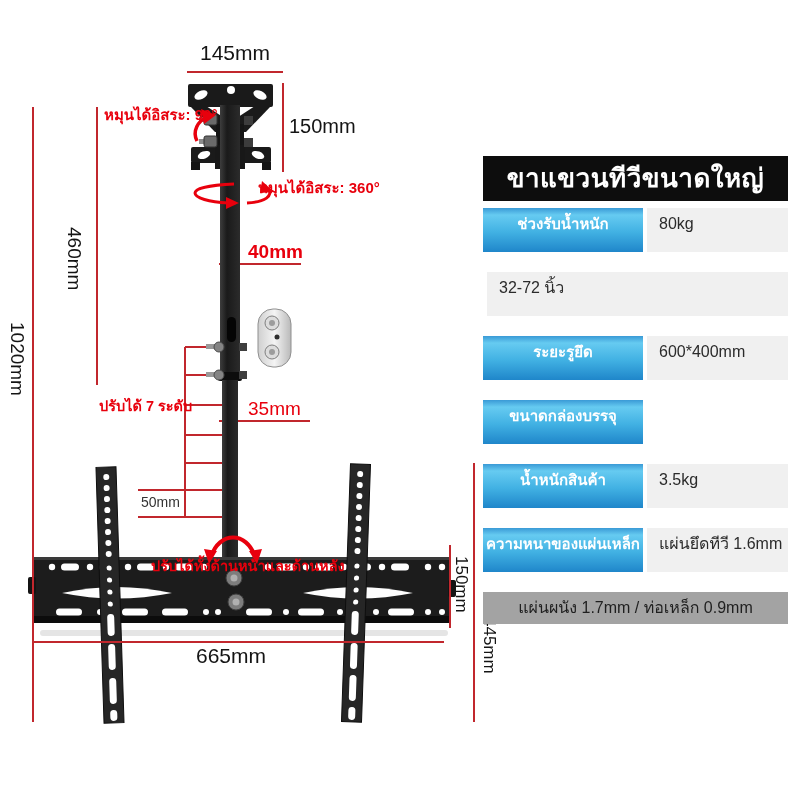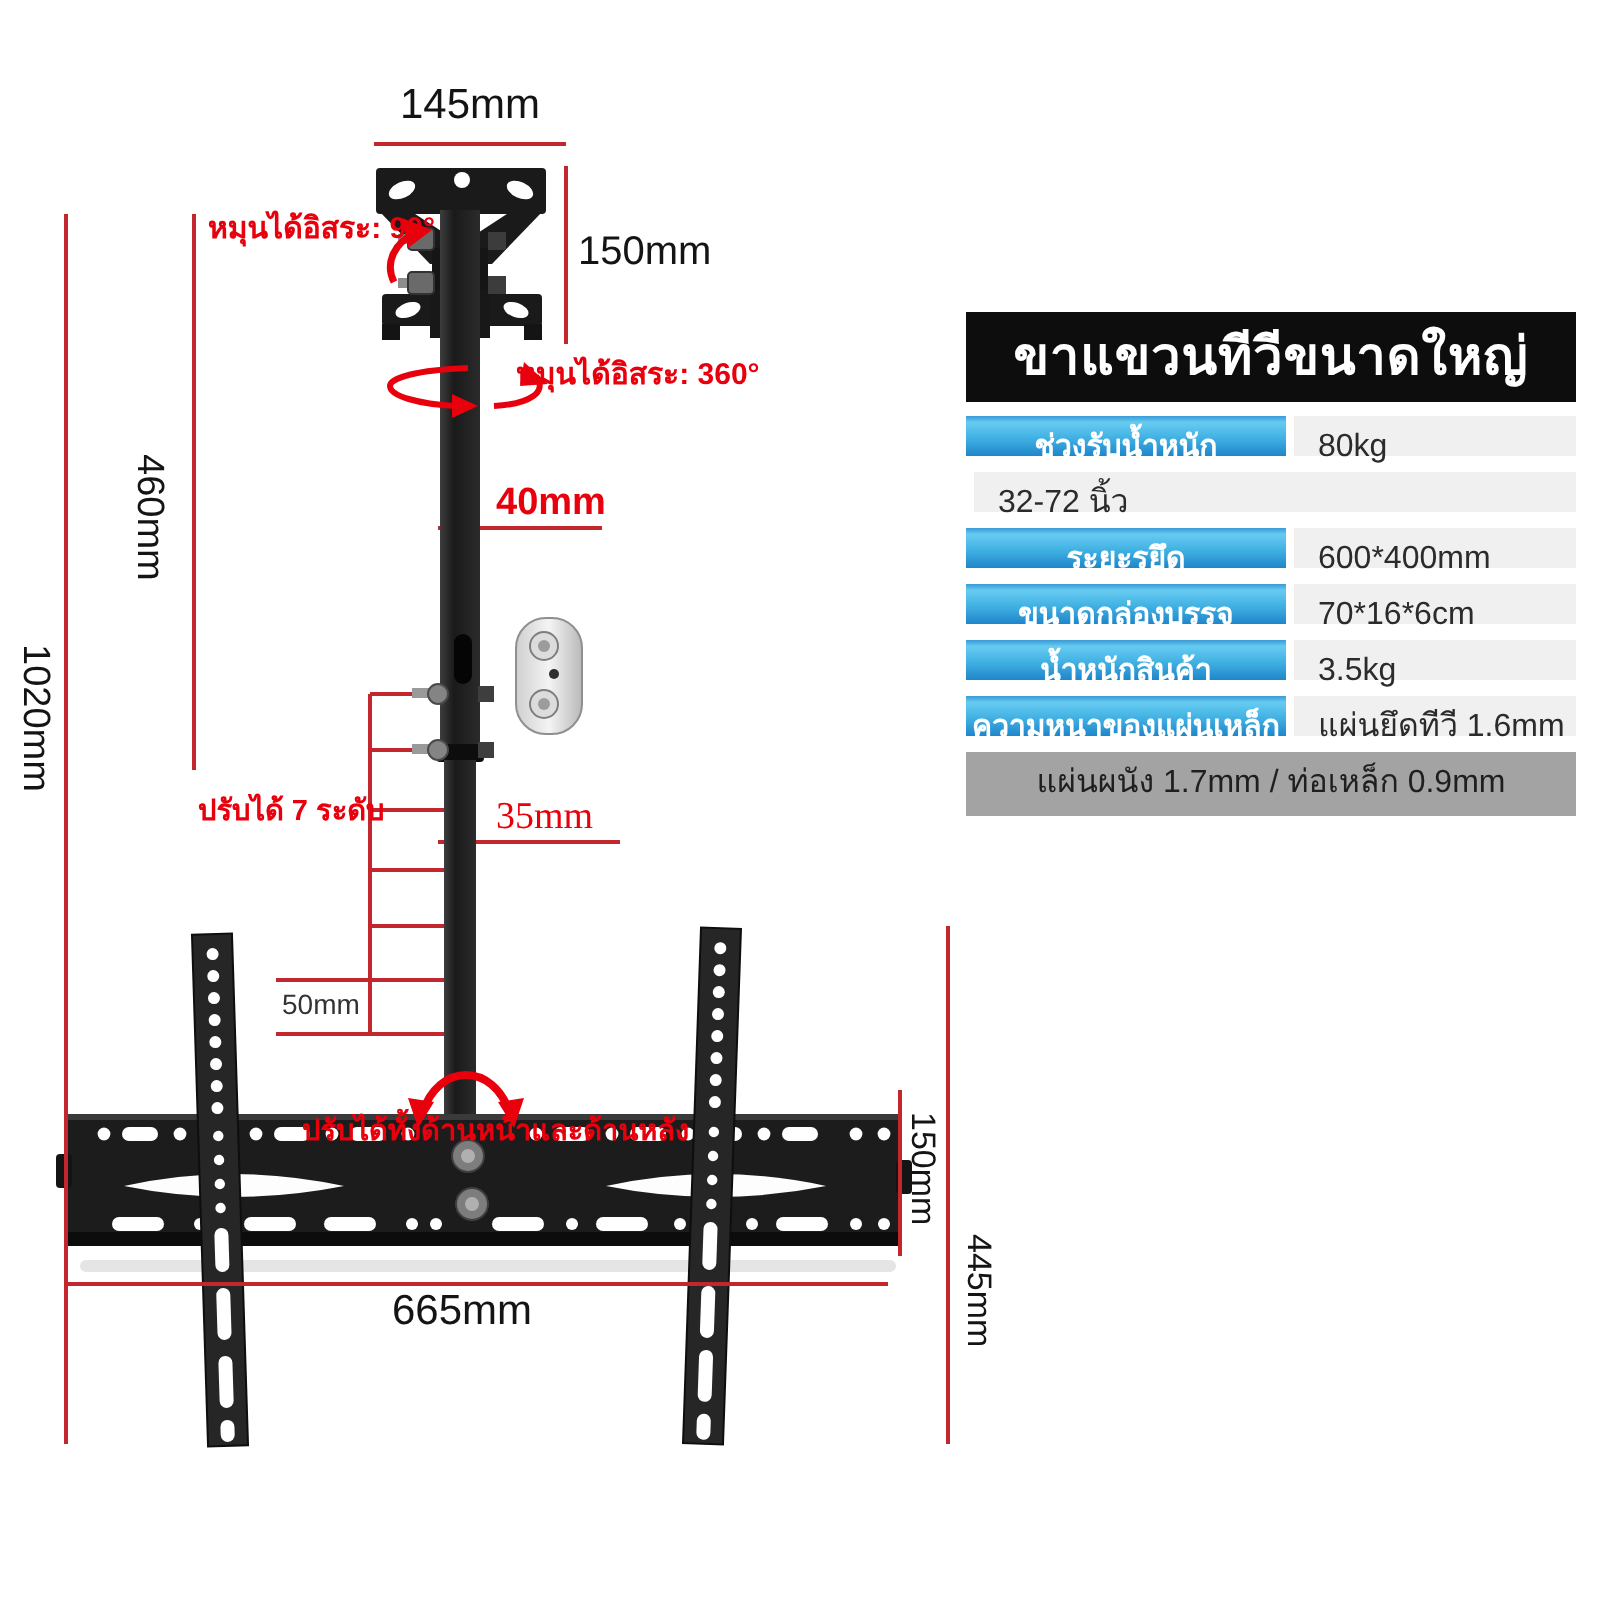--- a/index.html
+++ b/index.html
@@ -14,37 +14,37 @@
 
   .lbl { position:absolute; white-space:nowrap; color:#141414; line-height:1.05; }
   .v   { writing-mode:vertical-rl; }
   .red { color:#e8000d; font-weight:bold; }
 
   .lbl-145  { left:186px; top:42px;  width:98px; text-align:center; font-size:21px; }
   .lbl-150t { left:289px; top:116px; font-size:20px; }
   .lbl-r90  { left:104px; top:107px; font-size:15px; }
   .lbl-r360 { left:258px; top:180px; font-size:15px; }
   .lbl-40   { left:248px; top:242px; font-size:19px; font-weight:bold; }
-  .lbl-35   { left:248px; top:399px; font-size:19px; font-weight:normal;font-family:Liberation Serif, serif; }
+  .lbl-35   { left:248px; top:399px; font-size:19px; font-weight:normal; }
   .lbl-adj7 { left:99px;  top:399px; font-size:14.5px; }
   .lbl-50   { left:141px; top:495px; font-size:14px; color:#333; }
   .lbl-460  { left:64px;  top:227px; font-size:19px; }
   .lbl-1020 { left:7px;   top:322px; font-size:19px; }
   .lbl-665  { left:186px; top:645px; width:90px; text-align:center; font-size:21px; }
   .lbl-150b { left:452px; top:556px; font-size:17px; }
   .lbl-445  { left:480px; top:617px; font-size:17px; }
   .lbl-tilt { left:151px; top:559px; font-size:14.5px; z-index:5; }
 
   .spec { position:absolute; left:483px; top:156px; width:305px; }
   .spec-header {
     background:#0d0d0d; color:#ffffff; height:45px; line-height:45px;
     text-align:center; font-size:26px; font-weight:bold; letter-spacing:0.5px;
   }
   .spec-rows { margin-top:7px; }
-  .spec-row { display:flex; height:20px; margin-bottom:8px; }
+  .spec-row { display:flex; height:44px; margin-bottom:20px; }
   .spec-label {
     width:160px; color:#ffffff; font-size:15px; font-weight:bold;
     text-align:center; line-height:32px; white-space:nowrap;
     background:linear-gradient(180deg,#3a9ad6 0%,#66cbf1 16%,#41b1e3 55%,#1f86ca 100%);
   }
   .spec-value {
     flex:1; margin-left:4px; background:#f0f0f0; color:#2b2b2b;
     font-size:16px; line-height:32px; padding-left:12px; white-space:nowrap;
   }
   .spec-footer {
@@ -269,21 +269,20 @@
       </div>
       <div class="spec-row">
         <div class="spec-value">32-72 นิ้ว</div>
       </div>
       <div class="spec-row">
         <div class="spec-label">ระยะรูยึด</div>
         <div class="spec-value">600*400mm</div>
       </div>
       <div class="spec-row">
         <div class="spec-label">ขนาดกล่องบรรจุ</div>
-        <div class="spec-value">70*16*6cm</div>
       </div>
       <div class="spec-row">
         <div class="spec-label">น้ำหนักสินค้า</div>
         <div class="spec-value">3.5kg</div>
       </div>
       <div class="spec-row">
         <div class="spec-label">ความหนาของแผ่นเหล็ก</div>
         <div class="spec-value">แผ่นยึดทีวี 1.6mm</div>
       </div>
     </div>

